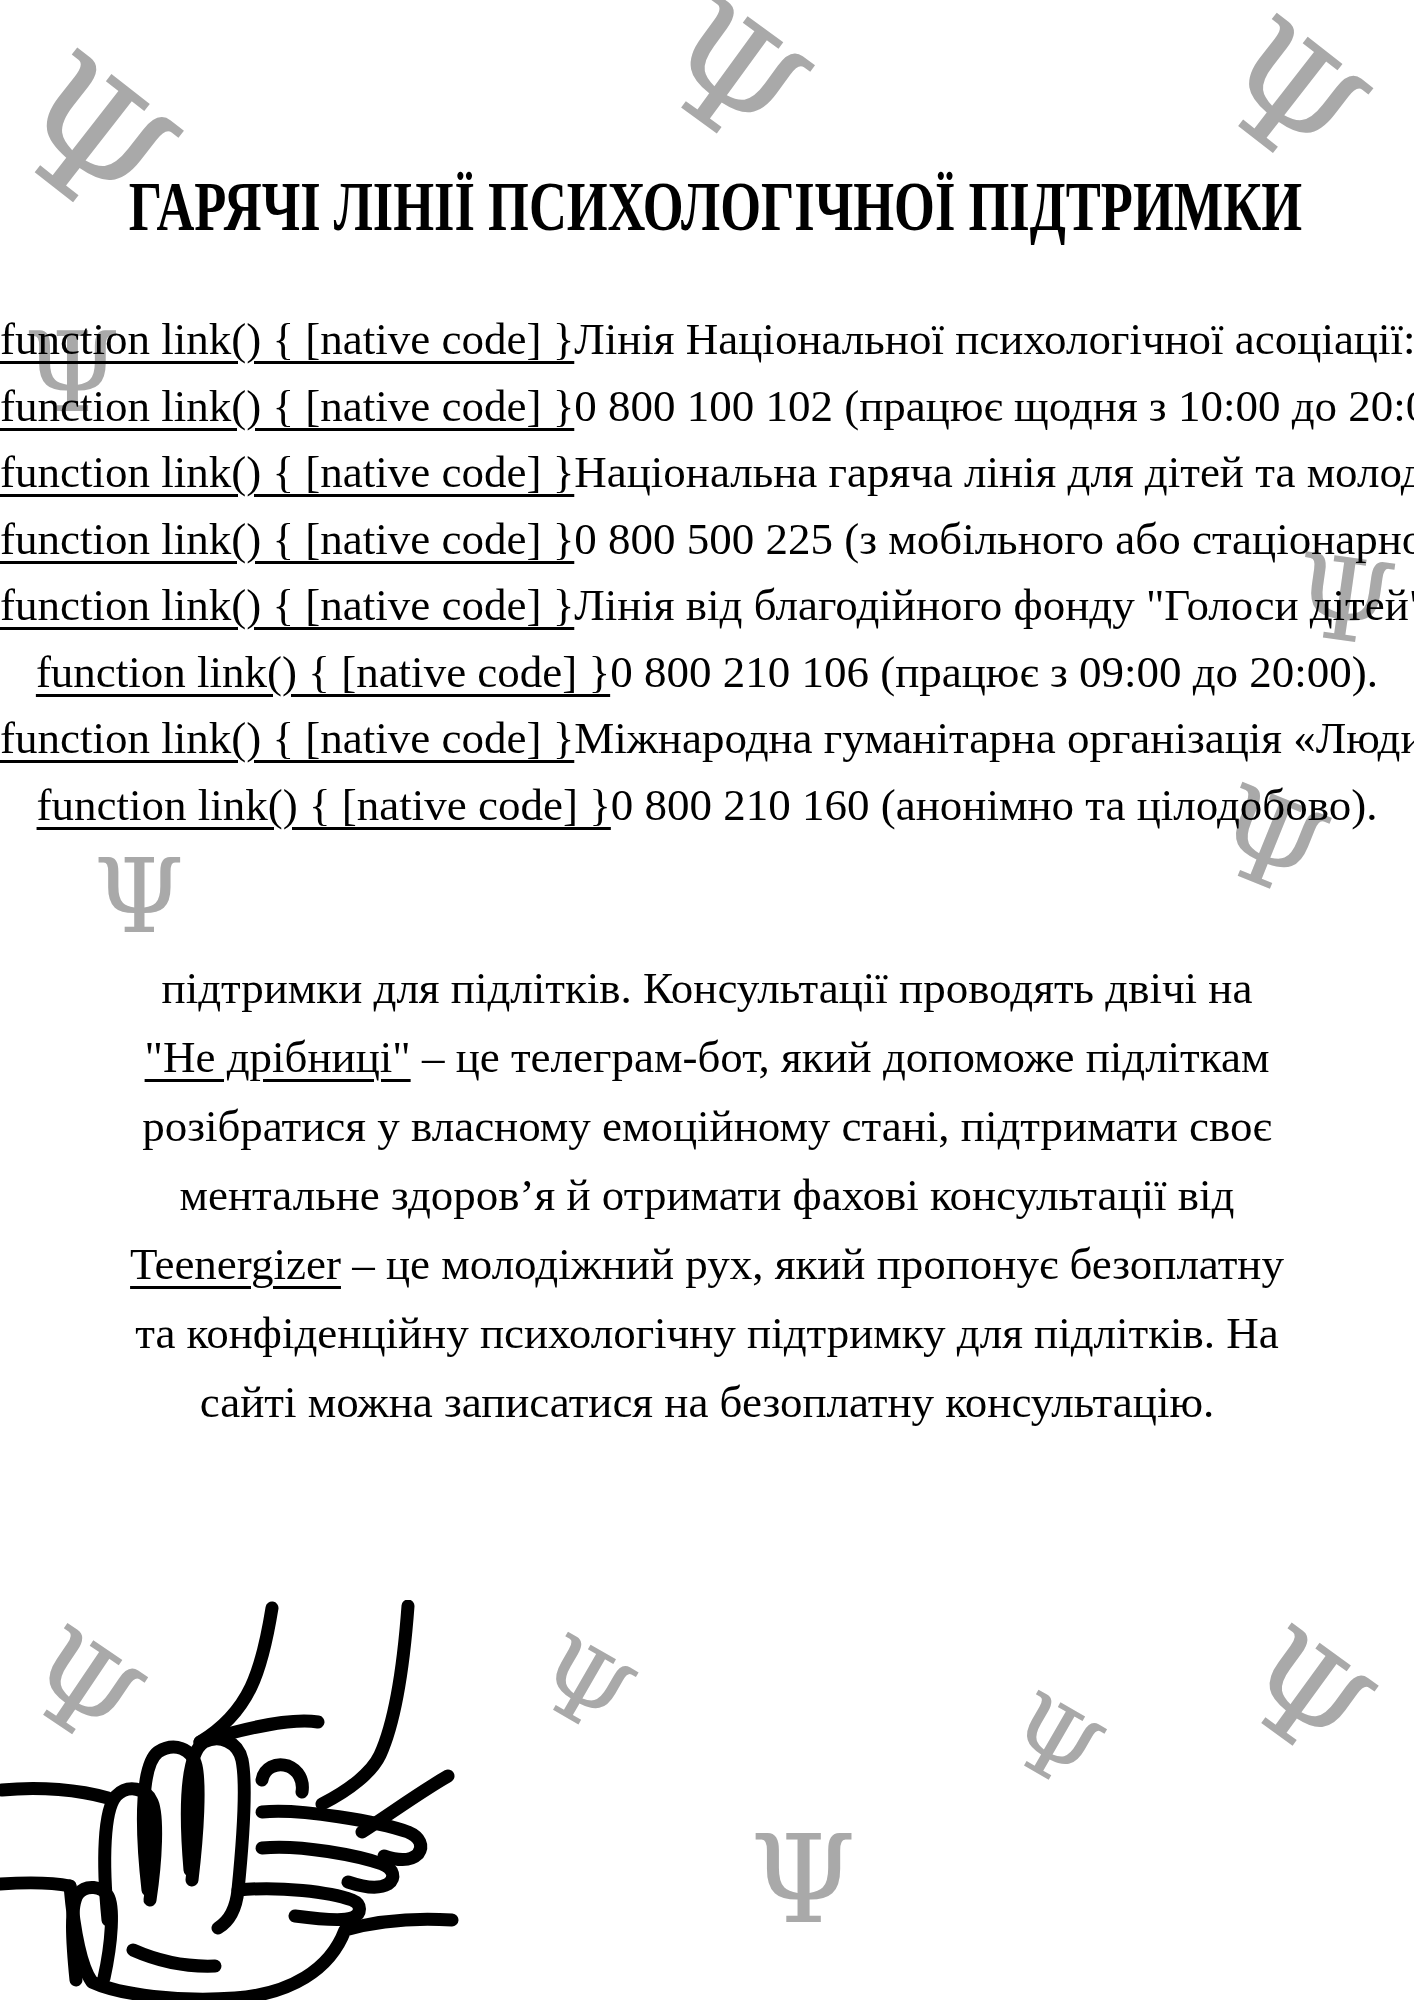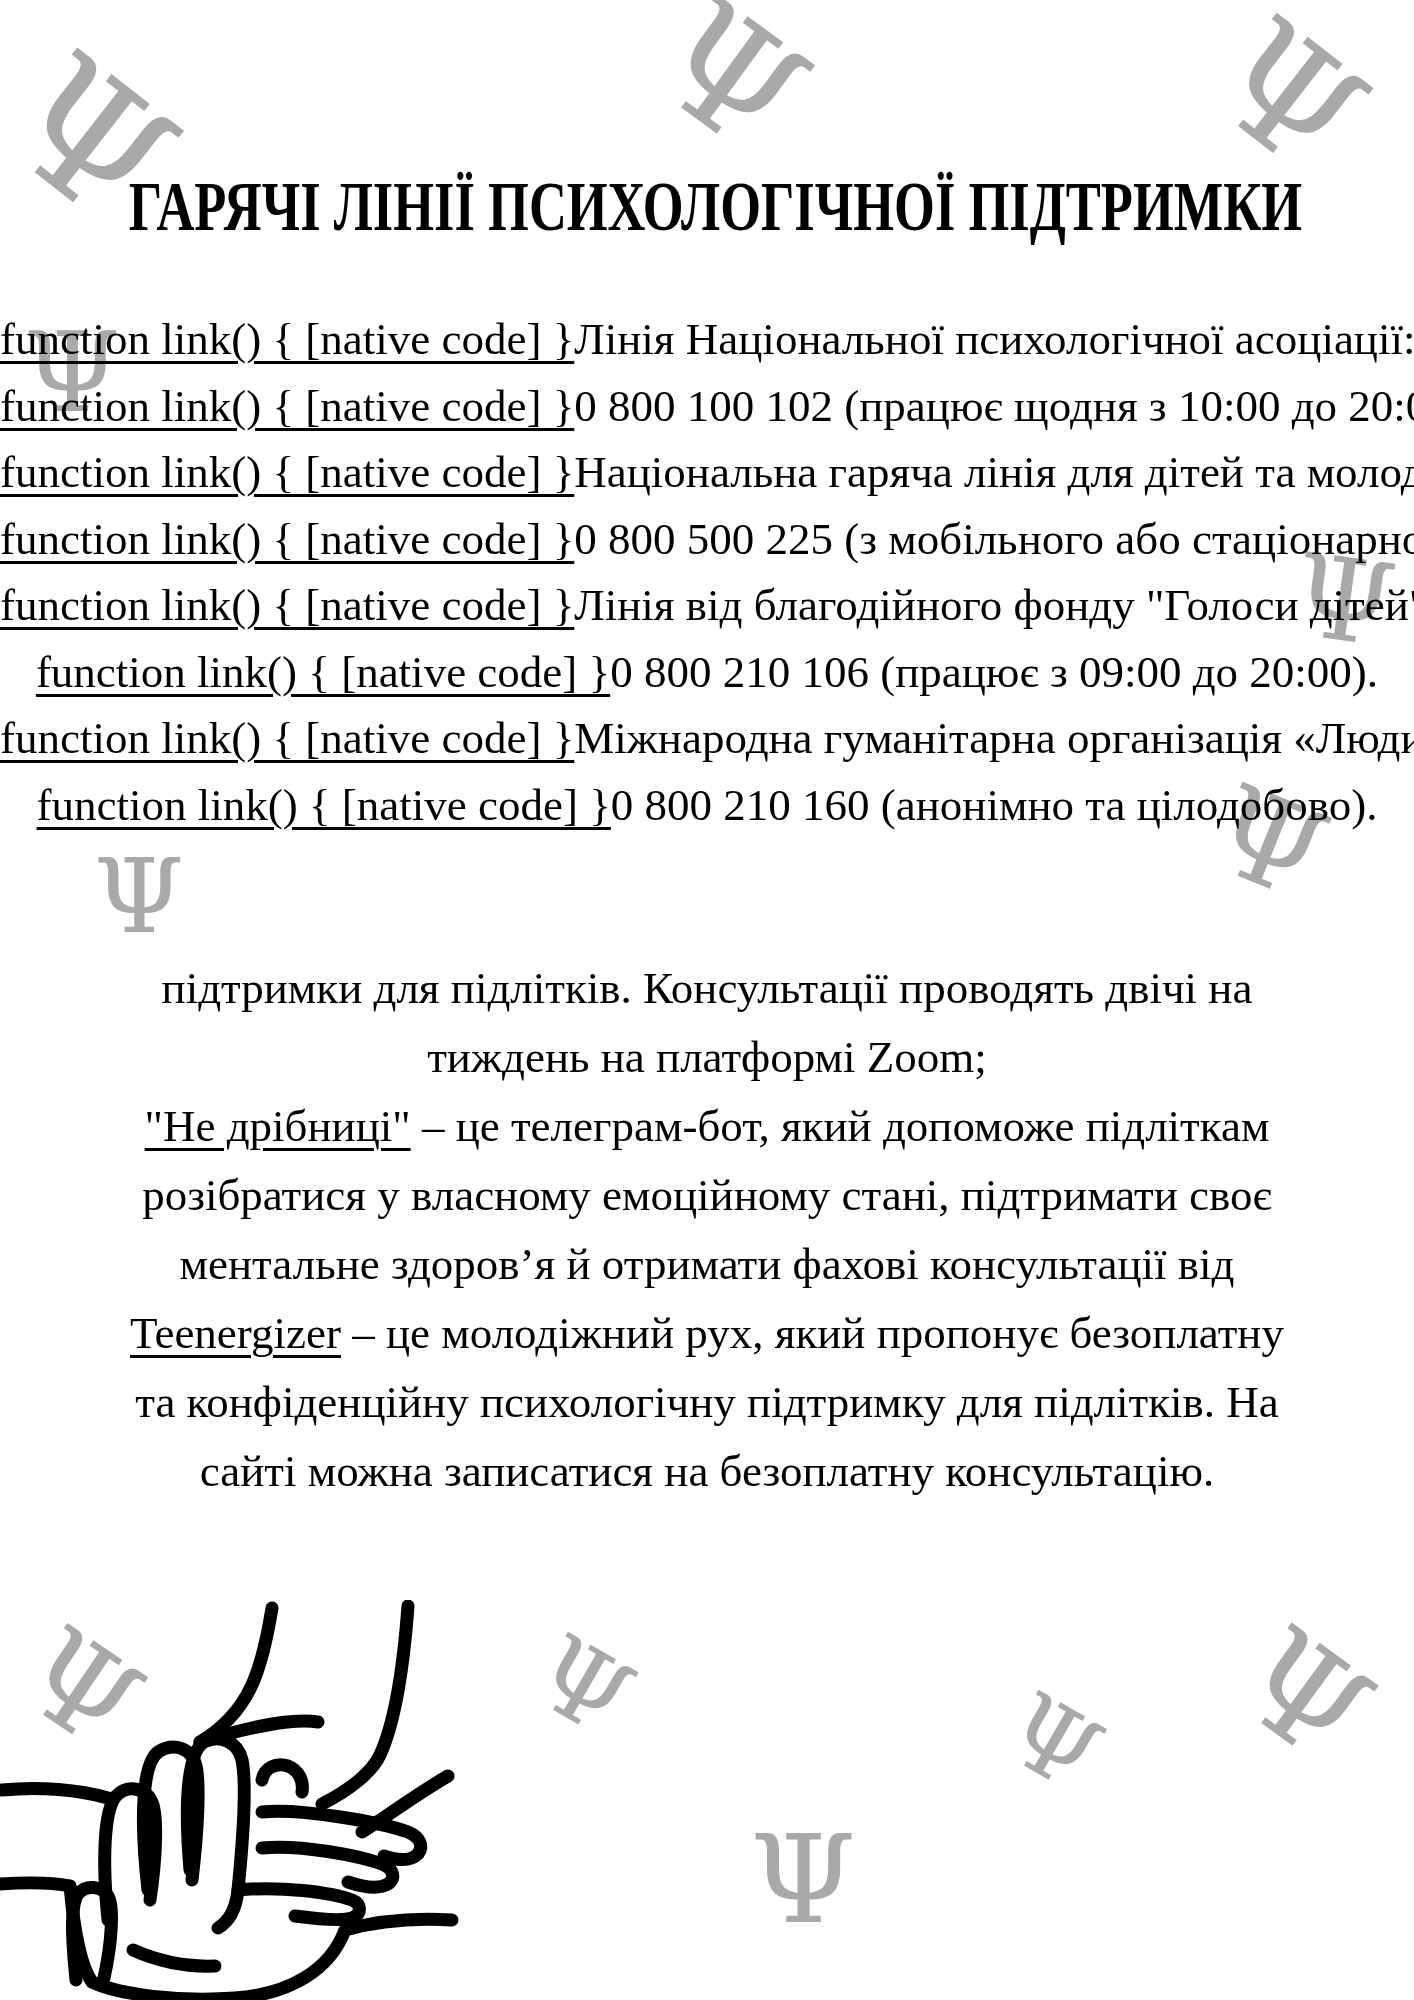--- a/index.html
+++ b/index.html
@@ -86,21 +86,20 @@
       <div class="tline"><span class="ulink">function link() { [native code] }</span><span>0 800 500 225 (з мобільного або стаціонарного);</span></div>
       <div class="tline"><span class="ulink">function link() { [native code] }</span><span>Лінія від благодійного фонду "Голоси дітей":</span></div>
       <div class="tline"><span class="ulink">function link() { [native code] }</span><span>0 800 210 106 (працює з 09:00 до 20:00).</span></div>
       <div class="tline"><span class="ulink">function link() { [native code] }</span><span>Міжнародна гуманітарна організація «Людина в біді»:</span></div>
       <div class="tline"><span class="ulink">function link() { [native code] }</span><span>0 800 210 160 (анонімно та цілодобово).</span></div>
     </div>
 
 
   <div class="textblock online-lines" id="online-lines">
       <div class="tline"><span>підтримки для підлітків. Консультації проводять двічі на</span></div>
-      <div class="tline"><span>тиждень на платформі Zoom;</span></div>
       <div class="tline"><span class="ulink">"Не дрібниці"</span><span> – це телеграм-бот, який допоможе підліткам</span></div>
       <div class="tline"><span>розібратися у власному емоційному стані, підтримати своє</span></div>
       <div class="tline"><span>ментальне здоров’я й отримати фахові консультації від</span></div>
       <div class="tline"><span class="ulink">Teenergizer</span><span> – це молодіжний рух, який пропонує безоплатну</span></div>
       <div class="tline"><span>та конфіденційну психологічну підтримку для підлітків. На</span></div>
       <div class="tline"><span>сайті можна записатися на безоплатну консультацію.</span></div>
     </div>
 
   <svg class="hands" viewBox="0 0 520 400" fill="none" stroke="#000" stroke-width="13" stroke-linecap="round" stroke-linejoin="round">
 

